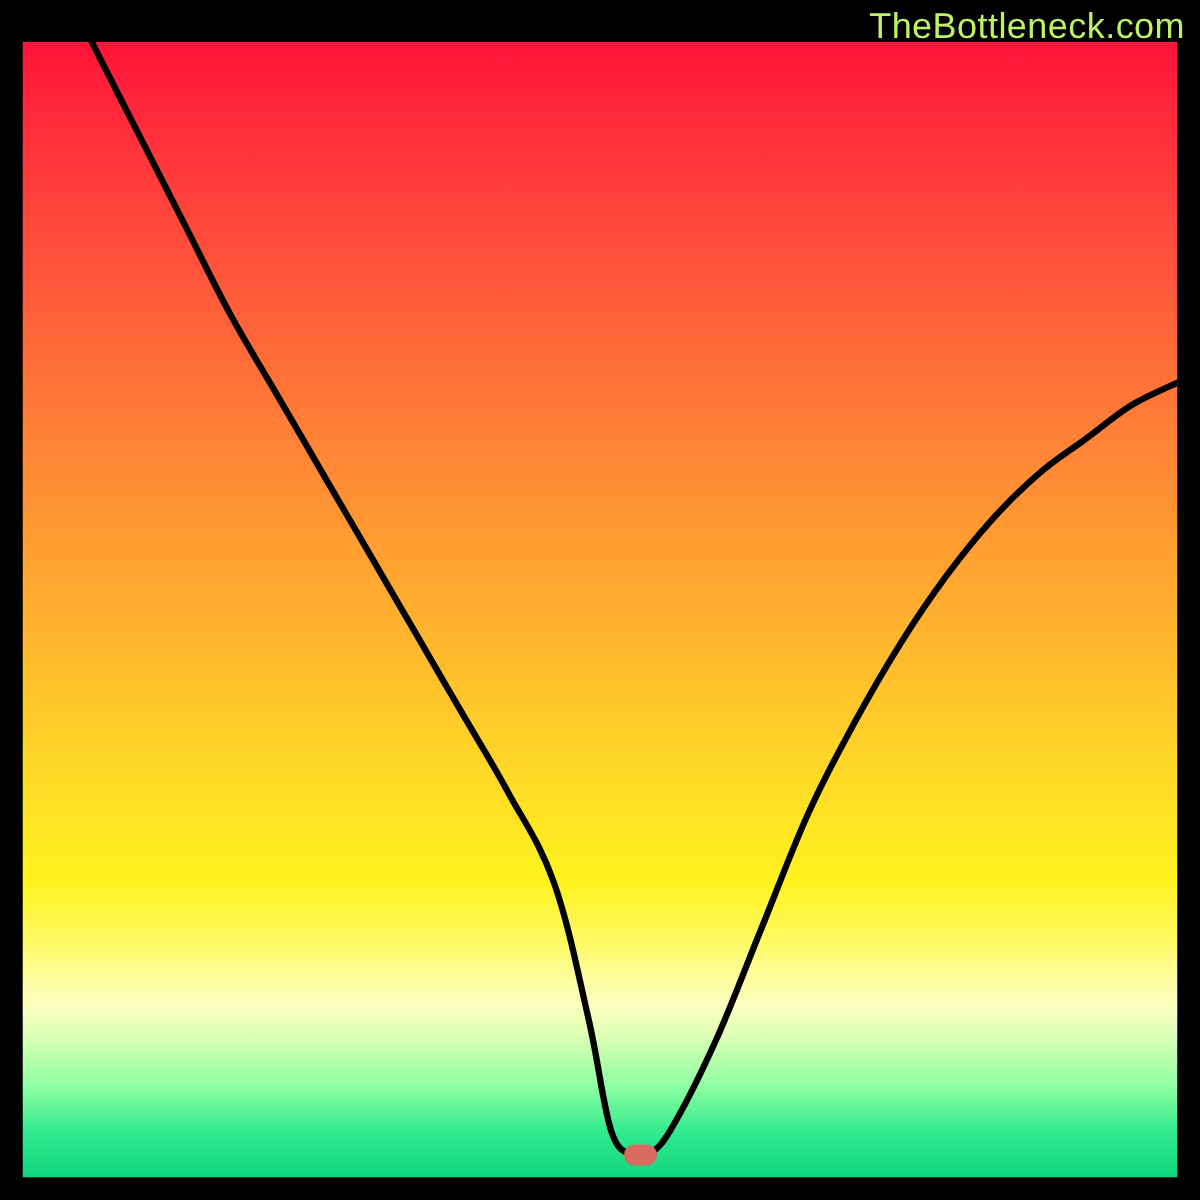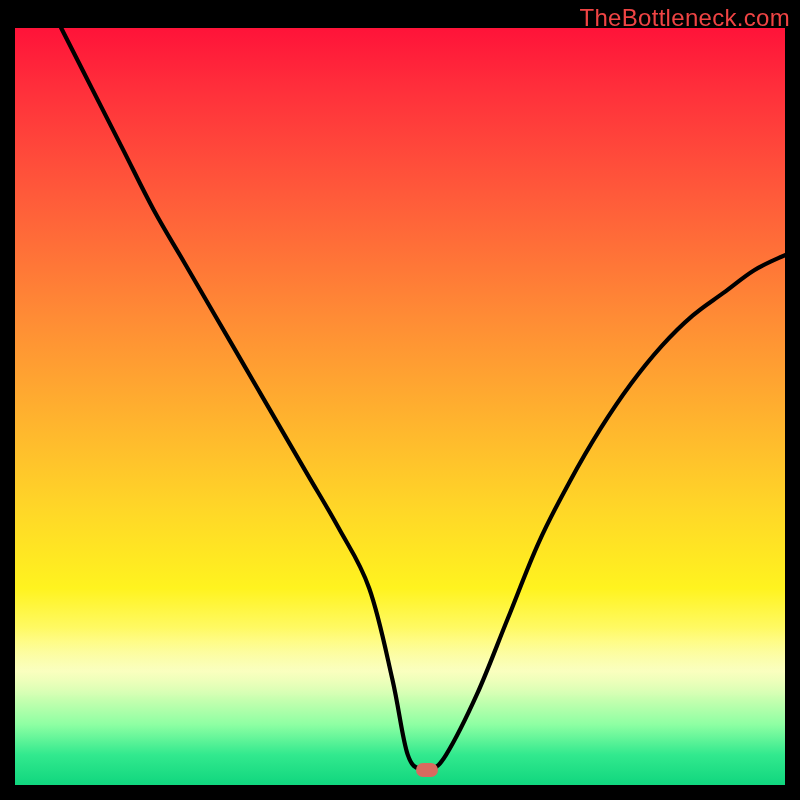--- a/index.html
+++ b/index.html
@@ -14,21 +14,21 @@
   .stage {
     position: relative;
     width: 800px;
     height: 800px;
     background: #000;
   }
   .watermark {
     position: absolute;
     top: 4px;
     right: 10px;
-    color: #ef4444;
+    color: #bef264;
     font-size: 24px;
     font-weight: 500;
     letter-spacing: 0.3px;
     z-index: 30;
     user-select: none;
   }
   .plot {
     position: absolute;
     left: 15px;
     top: 28px;

